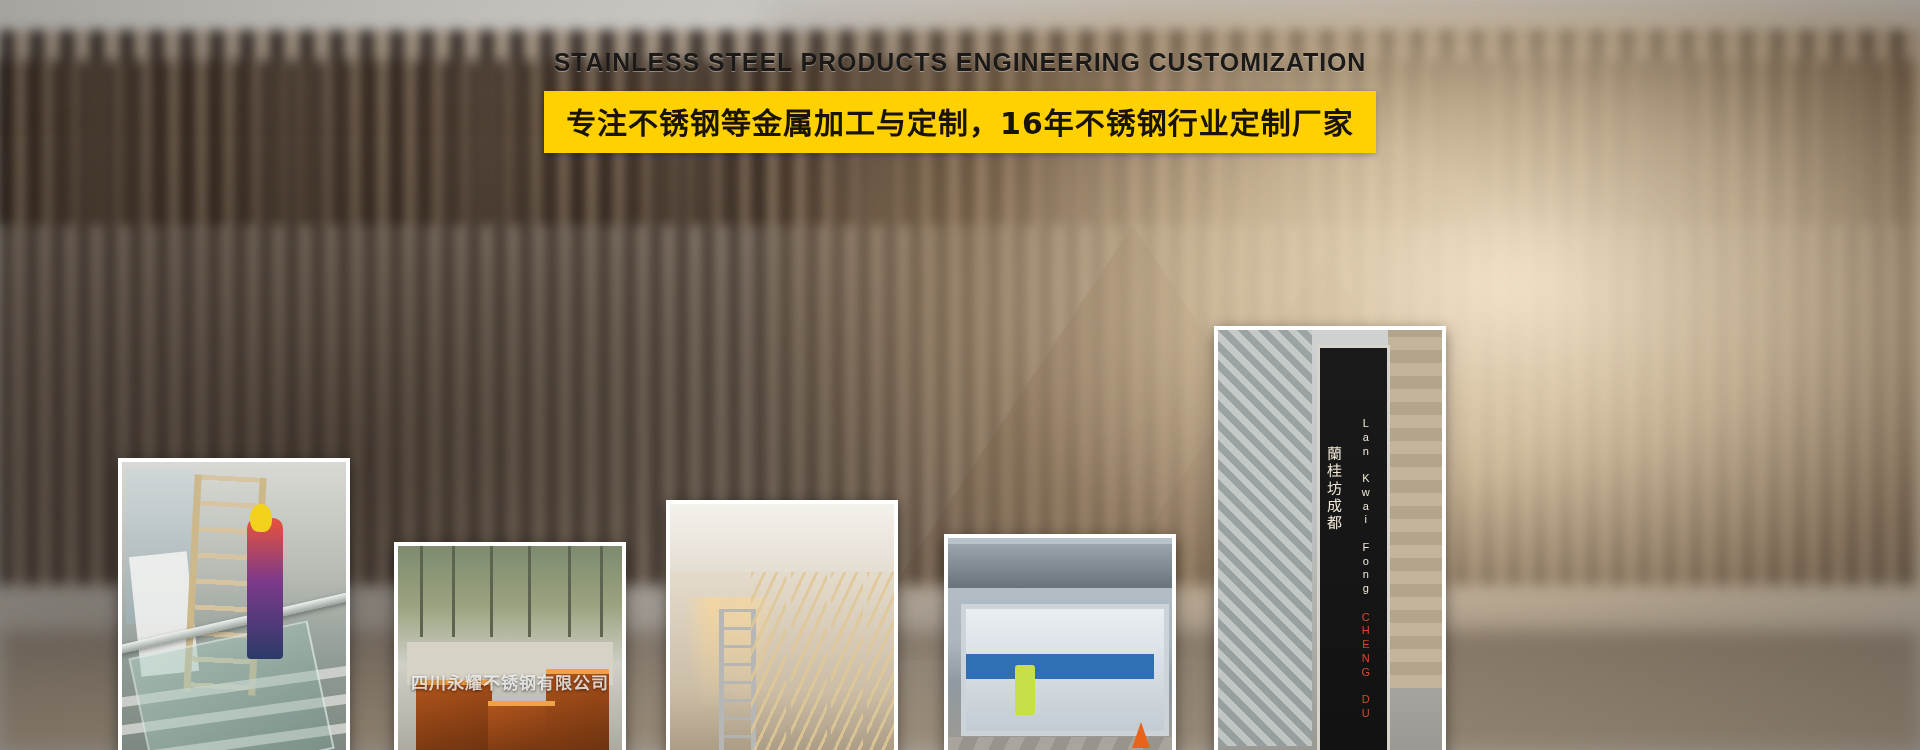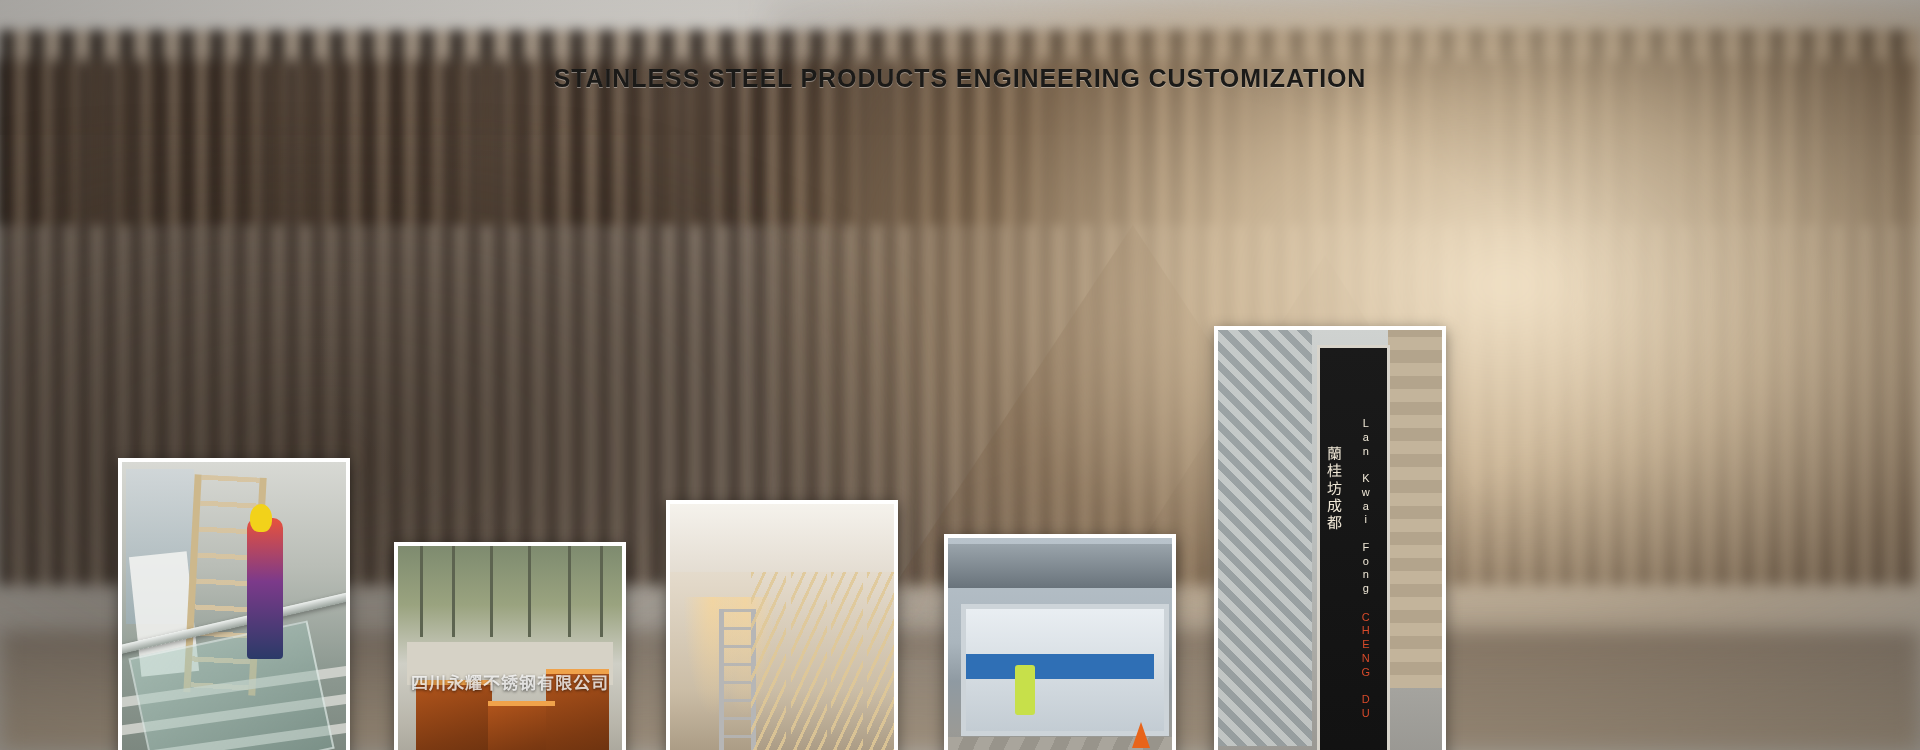--- a/index.html
+++ b/index.html
@@ -73,21 +73,21 @@
     position:absolute;left:0;bottom:0;width:100%;height:16%;
     background:linear-gradient(180deg,rgba(90,72,56,.45),rgba(170,150,124,.75));
     filter:blur(10px);
   }
   .bg-vignette{
     position:absolute;inset:0;
     background:radial-gradient(ellipse at 50% 45%,rgba(0,0,0,0) 45%,rgba(0,0,0,.28) 100%);
   }
 
   
-  .headgroup{position:absolute;left:0;top:16px;width:100%;text-align:center;}
+  .headgroup{position:absolute;left:0;top:0;width:100%;text-align:center;}
 
   .eyebrow{
     margin:0;padding-top:48px;
     font-size:25px;font-weight:bold;letter-spacing:.9px;
     color:#1b1a18;
     font-family:"Liberation Sans","DejaVu Sans",sans-serif;
     text-shadow:0 1px 0 rgba(255,255,255,.35);
   }
 
   .headline{
@@ -201,20 +201,23 @@
     <div class="bg-pyramid"></div>
     <div class="bg-pyramid2"></div>
     <div class="bg-warm"></div>
     <div class="bg-shadowL"></div>
     <div class="bg-floor"></div>
     <div class="bg-vignette"></div>
   </div>
 
   <div class="headgroup">
     <p class="eyebrow">STAINLESS STEEL PRODUCTS ENGINEERING CUSTOMIZATION</p>
+    <div class="subbar-wrap">
+      <div class="subbar">专注不锈钢等金属加工与定制，16年不锈钢行业定制厂家</div>
+    </div>
   </div>
 
   <div class="gallery">
 
     <div class="card" style="left:118px;top:128px;width:232px;">
       <div class="frame" style="height:352px;">
         <div class="photo sc1">
           <div class="door"></div>
             <div class="sheet"></div>
           <div class="ladder"></div>

